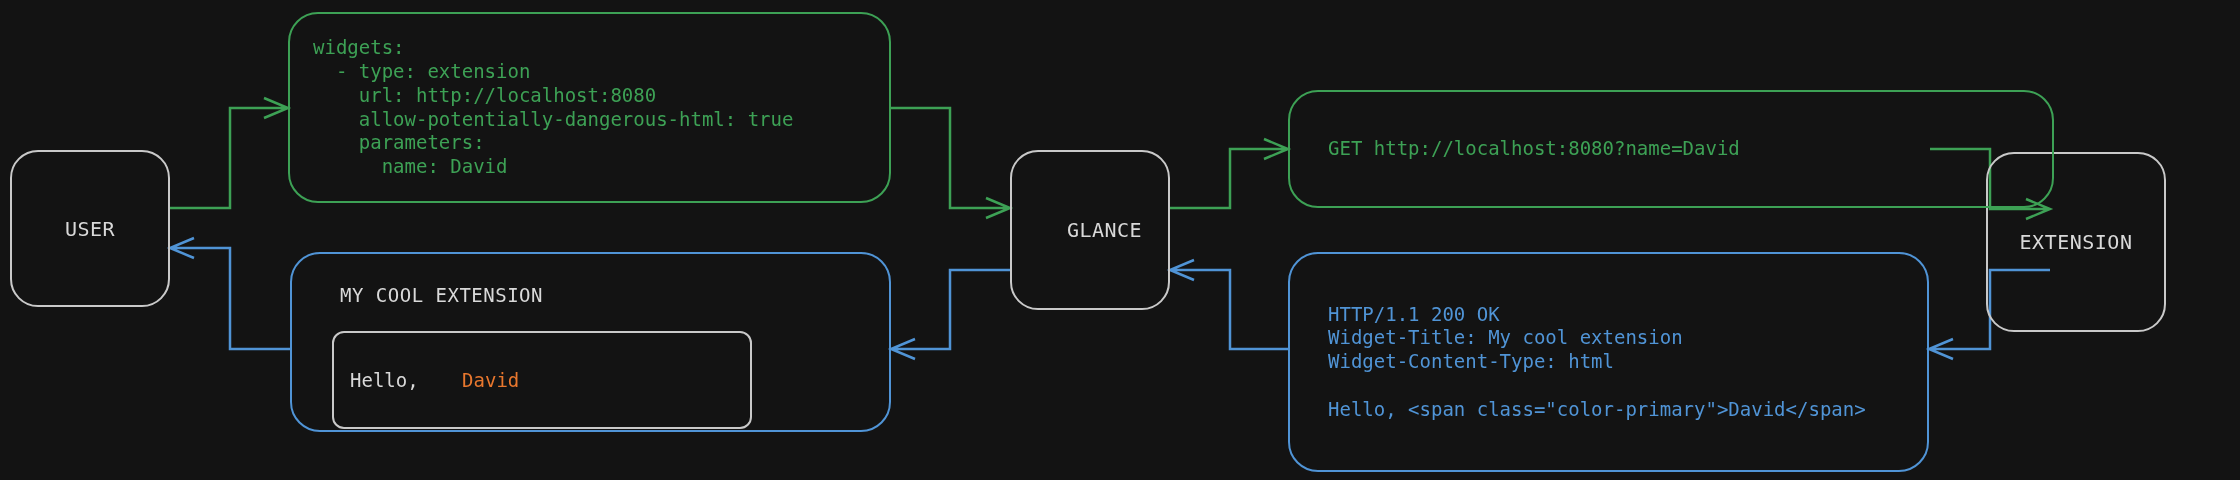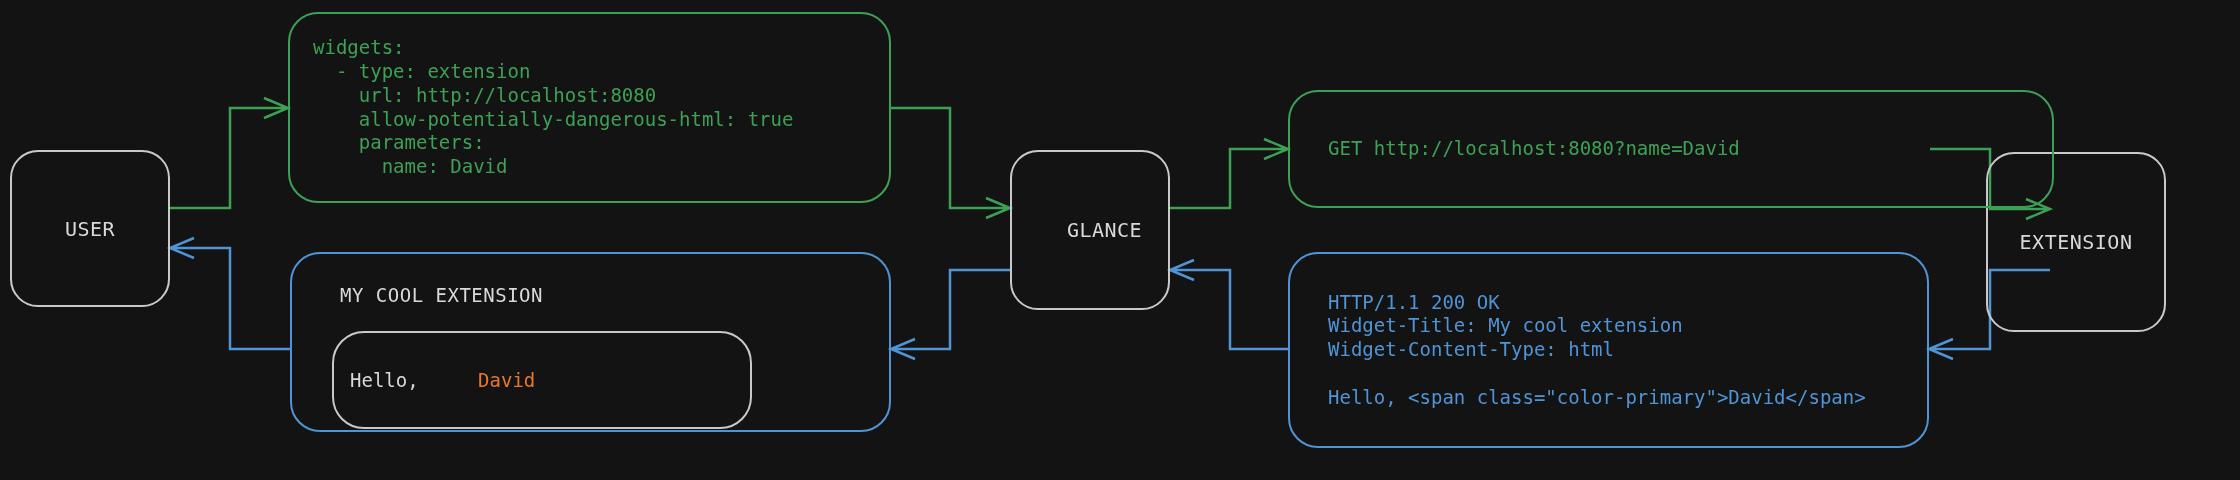--- a/index.html
+++ b/index.html
@@ -27,35 +27,35 @@
   .msg {
     position:absolute; box-sizing:border-box; border-radius:30px;
     display:flex; align-items:center;
   }
   .msg.green { border:2px solid var(--green,#3da155); color:var(--green,#3da155); }
   .msg.blue  { border:2px solid var(--blue,#5094d6);  color:var(--blue,#5094d6); }
   .msg pre { margin:0; font:19px/23.8px "DejaVu Sans Mono","Liberation Mono",monospace; }
 
   #config-box   { left:288px;  top:12px;  width:603px; height:191px; padding-left:23px; }
   #get-box      { left:1288px; top:90px;  width:766px; height:118px; padding-left:38px; }
-  #response-box { left:1288px; top:252px; width:641px; height:196px; padding-left:38px; }
+  #response-box { left:1288px; top:252px; width:641px; height:220px; padding-left:38px; }
 
   #widget-box   { left:290px;  top:252px; width:601px; height:180px; display:block; }
   .widget-title {
     position:absolute; left:48px; top:30px; font-size:19px; line-height:23.8px;
     color:var(--text,#d9d9d9); letter-spacing:.5px;
   }
   .widget-inner {
     position:absolute; left:40px; top:77px; width:420px; height:98px;
-    border:2px solid var(--node-border,#c9c9c9); border-radius:32px; box-sizing:border-box;
+    border:2px solid var(--node-border,#c9c9c9); border-radius:12px; box-sizing:border-box;
     display:flex; align-items:center; padding-left:16px;
-    font-size:19px; color:var(--text,#d9d9d9);
+    font-size:19px; color:var(--text,#d9d9d9);gap:32px;
   }
   .widget-inner span { white-space:pre; }
-  .name-orange { color:var(--orange,#e8772e);margin-left:48px; }
+  .name-orange { color:var(--orange,#e8772e); }
 </style>
 </head>
 <body>
 
 <div class="canvas">
 
   <svg class="wires" viewBox="0 0 2240 480">
 
     <path class="wire green" d="M170,208 H230 V108 H288 M264,98 L288,108 L264,118"></path>
     <path class="wire green" d="M891,108 H950 V208 H1010 M986,198 L1010,208 L986,218"></path>

